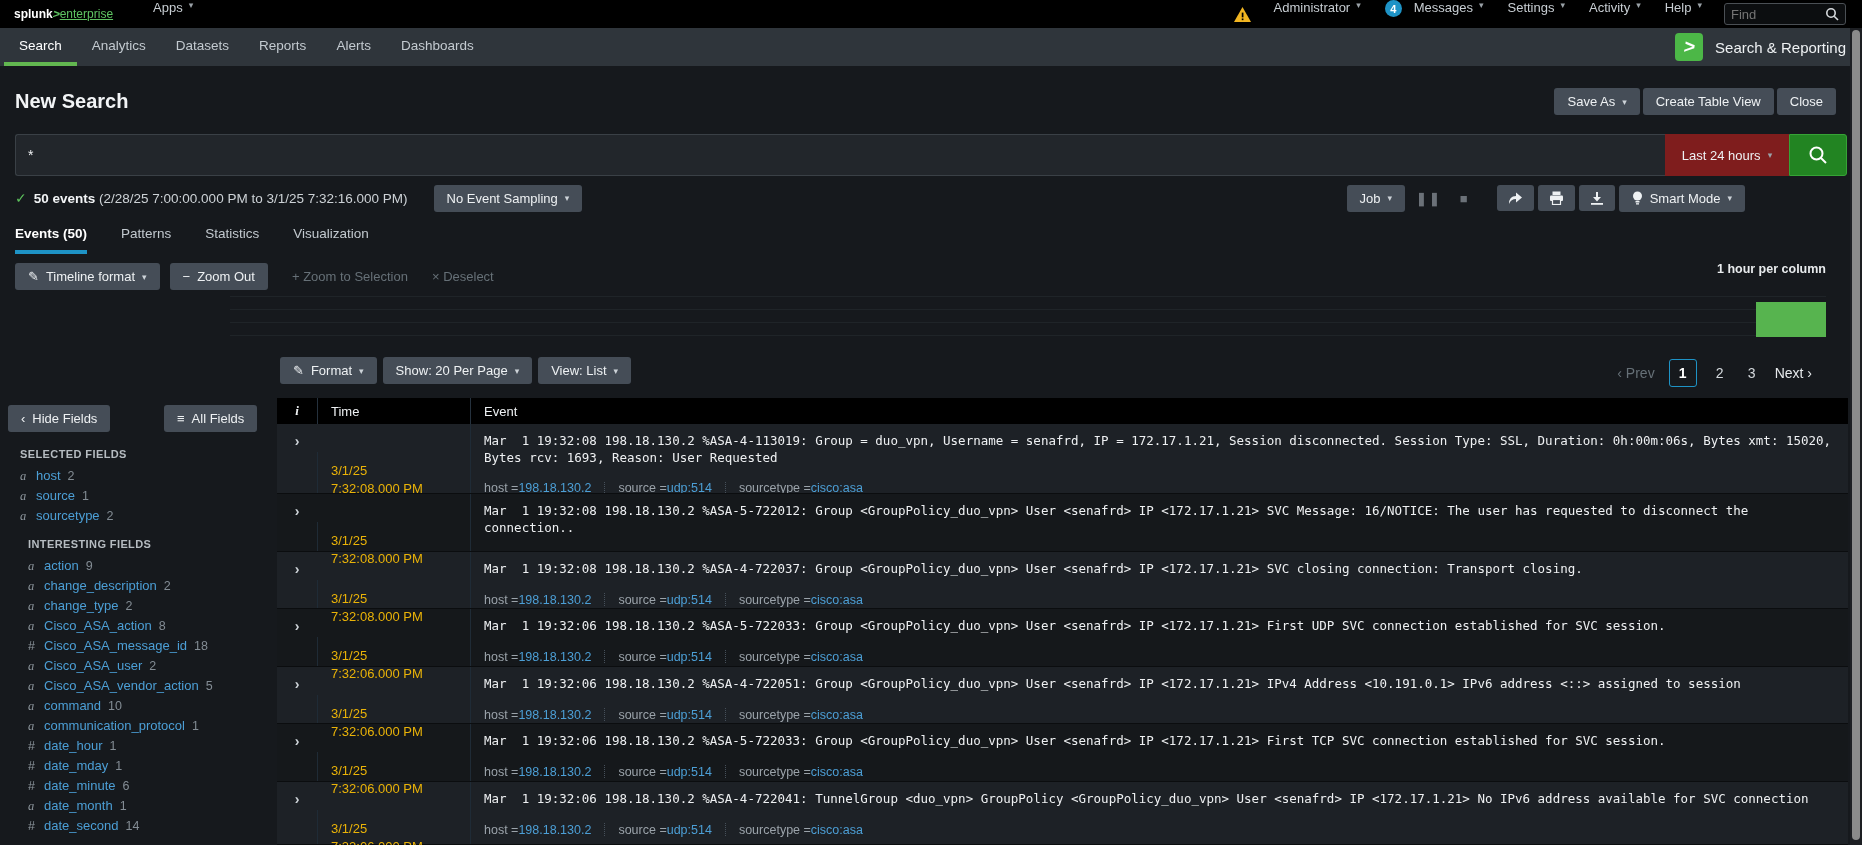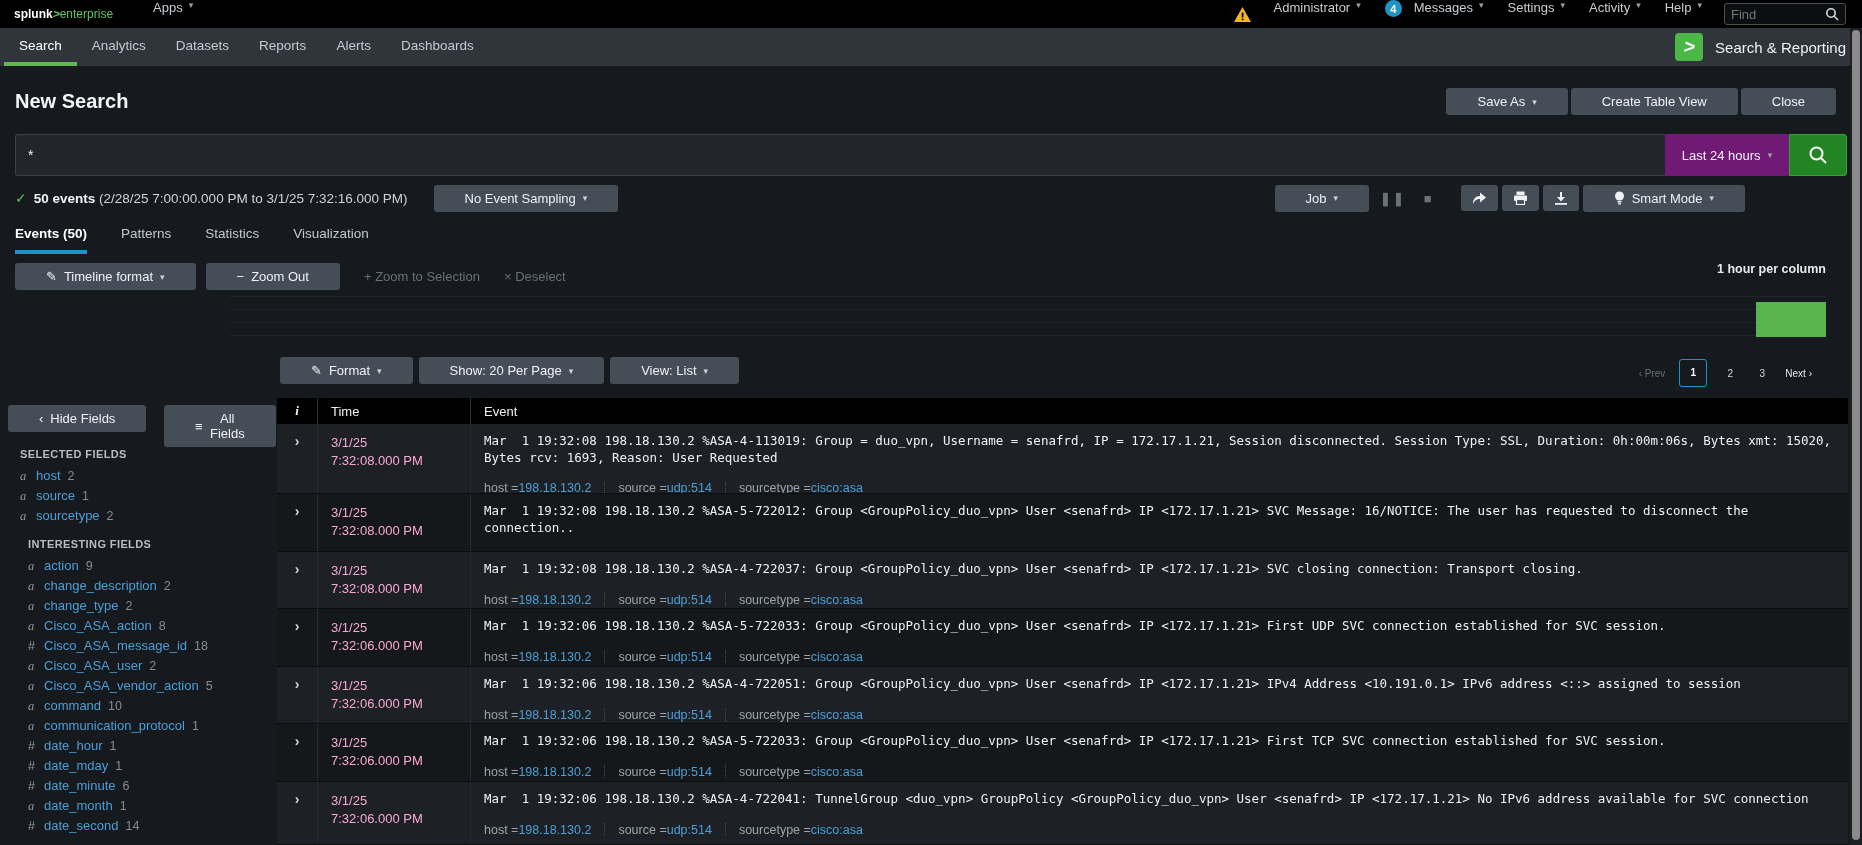--- a/index.html
+++ b/index.html
@@ -8,21 +8,21 @@
     position:relative; width:1862px; height:845px; overflow:hidden;
     background:#16191d; font-family:"Liberation Sans", sans-serif; color:#e8ebee;
   }
 
   
   .topbar { position:absolute; top:0; left:0; width:1862px; height:28px; background:#000;
             display:flex; align-items:center; font-size:13px; color:#c7cdd2; }
   .logo { margin-left:14px; font-size:12px; display:flex; align-items:baseline; }
   .logo .l-splunk { color:#fff; font-weight:bold; }
   .logo .l-gt { color:#5fc462; font-weight:bold; transform:skewX(-12deg); display:inline-block; }
-  .logo .l-prod { color:#5fc462; font-weight:normal; }
+  .logo .l-prod { color:#5fc462; font-weight:normal;text-decoration:underline; }
   .top-menu { display:flex; align-items:flex-start; gap:6px; padding:0 12px; height:100%; cursor:pointer; }
   .caret { font-size:9px; color:#9aa1a7; }
   .topbar .apps { margin-left:28px; }
   .top-right { margin-left:auto; display:flex; align-items:center; height:100%; }
   .warn-icon { width:19px; height:17px; margin-right:10px; }
   .msg-badge { width:17px; height:17px; border-radius:50%; background:#1e93c6; color:#fff;
                font-size:11px; font-weight:bold; display:flex; align-items:center; justify-content:center; margin-right:6px; }
   .find-box { width:122px; height:22px; border:1px solid #4a4f54; border-radius:3px; background:#0c0e10;
               display:flex; align-items:center; margin:0 16px 0 10px; padding:0 6px; }
   .find-box input { flex:1; background:transparent; border:none; outline:none; color:#c7cdd2; font-size:13px;
@@ -35,35 +35,35 @@
   .nav-item { display:flex; align-items:center; padding:0 15px; cursor:pointer; border-bottom:4px solid transparent; }
   .nav-item.active { color:#fff; border-bottom-color:#62b750; }
   .appcorner { margin-left:auto; display:flex; align-items:center; gap:12px; padding-right:16px; }
   .app-icon { width:28px; height:28px; border-radius:4px; background:#4cb747; color:#fff; font-weight:bold;
               font-size:19px; display:flex; align-items:center; justify-content:center; }
   .app-icon span { transform:skewX(-10deg); }
   .app-name { color:#eef1f3; font-size:15px; }
 
   
   .btn { background:#454d57; color:#eef1f3; border:none; border-radius:3px; font-size:13px;
-         font-family:"Liberation Sans", sans-serif; padding:6px 31px; cursor:pointer;
+         font-family:"Liberation Sans", sans-serif; padding:6px 13px; cursor:pointer;
          display:inline-flex; align-items:center; gap:7px; }
   .btn .caret { color:#cdd3d8; }
   .btn-icon { padding:6px 11px; }
 
   
   .page-title { position:absolute; top:90px; left:15px; font-size:20px; font-weight:bold; color:#f2f4f6; }
   .header-actions { position:absolute; top:88px; right:26px; display:flex; gap:3px; }
 
   
   .search-row { position:absolute; top:134px; left:15px; right:15px; height:42px; display:flex; }
   .search-input { flex:1; background:#22262b; border:1px solid #3a4046; border-right:none;
                   border-radius:3px 0 0 3px; display:flex; align-items:center; padding:0 12px;
                   color:#f0f2f4; font-size:14px; }
-  .time-range { width:124px; background:#701a75; display:flex; align-items:center; justify-content:center;
+  .time-range { width:124px; background:#7f1d1d; display:flex; align-items:center; justify-content:center;
                 gap:7px; font-size:13px; color:#eef1f3; cursor:pointer; }
   .search-go { width:58px; background:#228422; border:1px solid #36a336; border-radius:0 3px 3px 0;
                display:flex; align-items:center; justify-content:center; cursor:pointer; }
 
   
   .status-row { position:absolute; top:183px; left:15px; height:30px; display:flex; align-items:center; font-size:13.5px; }
   .check { color:#5cc05c; font-size:14px; margin-right:7px; }
   .ev-bold { font-weight:bold; color:#f2f4f6; }
   .ev-rest { color:#cdd2d6; white-space:pre; }
   .sampling-btn { margin-left:26px; }
@@ -83,21 +83,21 @@
   .tl-disabled { color:#667077; margin-left:14px; cursor:default; }
   .tl-scale { position:absolute; top:262px; right:36px; font-size:12.5px; color:#e8ebed; font-weight:bold; }
 
   
   .tl-chart { position:absolute; top:294px; left:230px; right:36px; height:54px; }
   .gridline { position:absolute; left:0; right:0; height:1px; background:#1f2428; }
   .tl-bar { position:absolute; right:0; bottom:11px; width:70px; height:35px; cursor:pointer; }
 
   
   .results-toolbar { position:absolute; top:357px; left:280px; display:flex; gap:6px; }
-  .pagination { position:absolute; top:359px; right:50px; display:flex; align-items:center; gap:14px; font-size:10px; }
+  .pagination { position:absolute; top:359px; right:50px; display:flex; align-items:center; gap:14px; font-size:14px; }
   .pg-prev { color:#667077; cursor:default; }
   .pg-num { color:#d3d8dc; cursor:pointer; min-width:18px; text-align:center; }
   .pg-num.current { border:1px solid #1e93c6; border-radius:3px; width:28px; height:28px; line-height:26px;
                     color:#fff; font-weight:bold; }
   .pg-next { color:#e6e9eb; cursor:pointer;text-align:right; }
 
   
   .sidebar { position:absolute; top:398px; left:0; width:276px; bottom:0; overflow:hidden; }
   .sb-buttons { position:absolute; top:7px; left:8px; right:0; display:flex; }
   .sb-allfields { position:absolute; left:156px; }
@@ -113,21 +113,21 @@
   
   .etable { position:absolute; top:398px; left:277px; right:14px; bottom:0; }
   .ehead { display:flex; height:26px; background:#000; align-items:center; font-size:13px; color:#eef1f3; }
   .ehead .hc-i { width:40px; text-align:center; font-family:"Liberation Serif", serif; font-style:italic; font-weight:bold; }
   .ehead .hc-time { width:153px; padding-left:13px; border-left:1px solid #25313d; align-self:stretch; display:flex; align-items:center; }
   .ehead .hc-event { flex:1; padding-left:13px; border-left:1px solid #25313d; align-self:stretch; display:flex; align-items:center; }
   .erow { display:flex; border-bottom:1px solid #0b0d0f; }
   .erow:nth-child(odd) { background:#1d2126; }
   .erow:nth-child(even) { background:#15181b; }
   .ec-chevron { width:40px; padding-top:9px; text-align:center; color:#ccd2d7; font-size:14px; font-weight:bold; cursor:pointer; }
-  .ec-time { width:153px; padding:10px 0 0 13px; border-left:1px solid #1f2b36; font-size:13px; color:#f9a8d4; line-height:18px; white-space:nowrap; }
+  .ec-time { width:153px; padding:10px 0 0 13px; border-left:1px solid #1f2b36; font-size:13px; color:#eab308; line-height:18px; white-space:nowrap;margin-top:28px; }
   .ec-event { flex:1; padding:9px 14px 0 13px; border-left:1px solid #1f2b36; overflow:hidden; }
   .etext { font-family:"DejaVu Sans Mono", monospace; font-size:12.5px; color:#eef0f2; line-height:16.5px; white-space:pre-wrap; word-wrap:break-word; }
   .emeta { margin-top:15px; font-size:12.5px; color:#9ba3aa; display:flex; align-items:center; white-space:nowrap; }
   .mval { color:#4c9fd6; cursor:pointer; }
   .msep { width:0; height:13px; border-left:1px dotted #46505a; margin:0 13px; }
 
   
   .scroll-track { position:absolute; top:28px; right:0; width:12px; bottom:0; background:#1d1f23; }
   .scroll-thumb { position:absolute; top:2px; right:2px; width:8px; height:810px; border-radius:4px; background:#8b8b8b; cursor:pointer; }
 </style>

